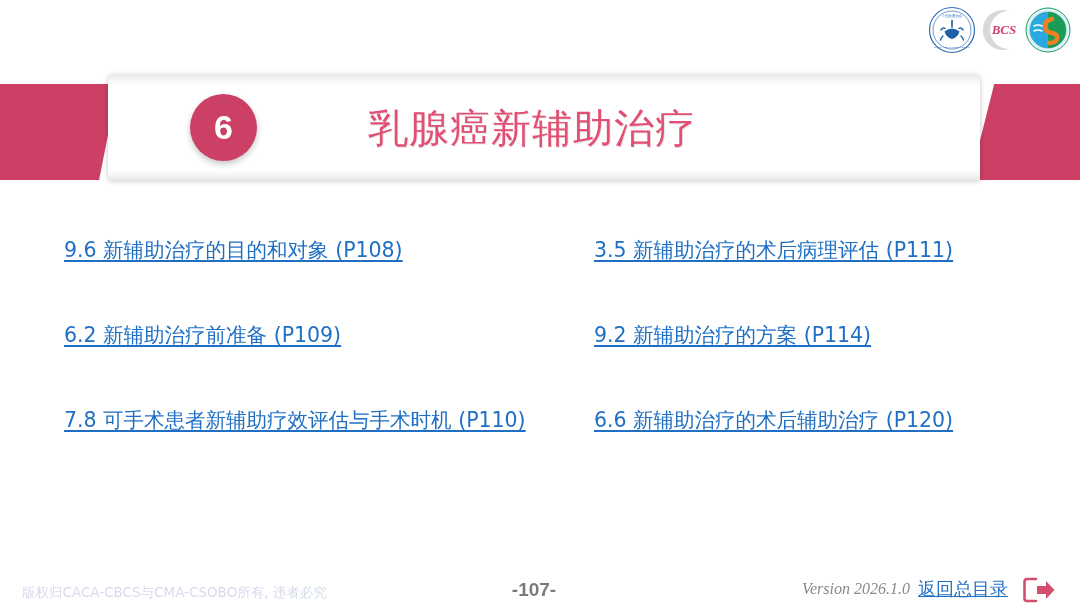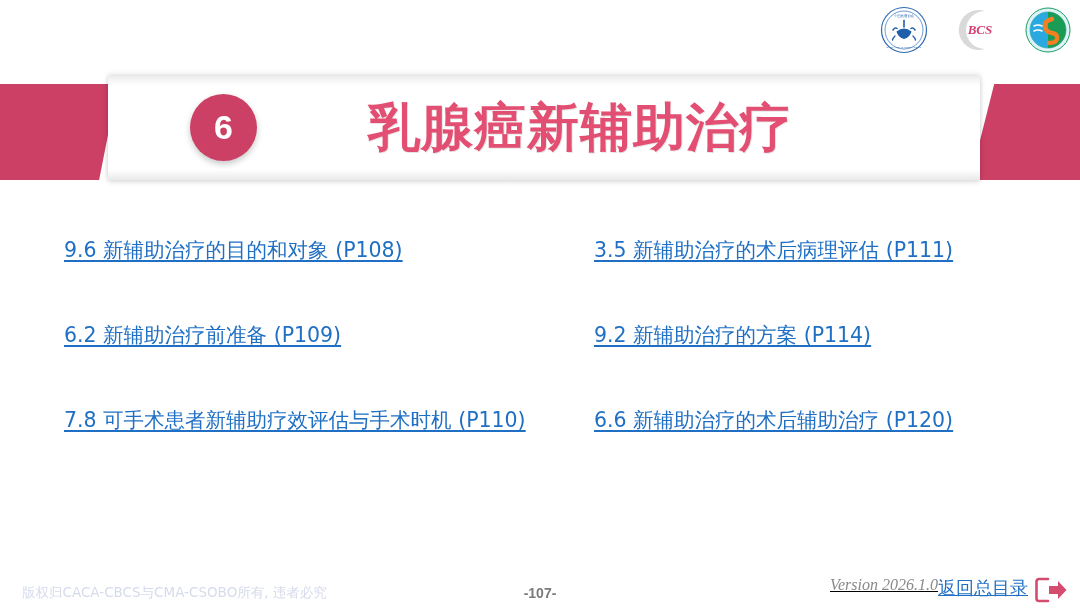--- a/index.html
+++ b/index.html
@@ -18,21 +18,21 @@
     background: #ffffff;
   }
 
   
   .logo-strip {
     position: absolute;
     top: 6px;
     right: 8px;
     display: flex;
     align-items: center;
-    gap: 24px;
+    gap: 0;
     z-index: 40;
   }
   .logo { width: 48px; height: 48px; position: relative; }
 
   
   .banner-wrap {
     position: absolute;
     left: 0; right: 0;
     top: 76px;
     height: 104px;
@@ -75,22 +75,22 @@
     align-items: center;
     justify-content: center;
     box-shadow: 0 3px 6px rgba(0,0,0,0.22);
   }
   .banner-title {
     position: absolute;
     left: 260px;
     top: 50%;
     transform: translateY(-50%);
     color: #e24f72;
-    font-size: 52px;
-    font-weight: bold;
+    font-size: 40px;
+    font-weight: normal;
     letter-spacing: 1px;
     font-family: "DejaVu Sans", "Liberation Sans", sans-serif;
     text-shadow: 1px 1px 0 rgba(0,0,0,0.10);
     white-space: nowrap;
   }
 
   
   .toc {
     position: absolute;
     left: 0; right: 0;
@@ -109,51 +109,50 @@
     text-underline-offset: 3px;
     white-space: nowrap;
     cursor: pointer;
     line-height: 30px;
     font-family: "DejaVu Sans", "Liberation Sans", sans-serif;
   }
 
   
   .footer {
     position: absolute;
-    left: 0; right: 0;
+    left: 0; right: 12px;
     bottom: 0;
     height: 44px;
     z-index: 20;
   }
   .footer-copy {
     position: absolute;
     left: 22px;
     bottom: 8px;
     color: #d6dbec;
     font-size: 13.5px;
     white-space: nowrap;
     font-family: "DejaVu Sans", "Liberation Sans", sans-serif;
   }
   .footer-page {
     position: absolute;
     left: 0; right: 0;
     bottom: 9px;
     text-align: center;
     color: #7b7b7b;
-    font-size: 14px;
+    font-size: 19px;
     font-weight: bold;
   }
   .footer-right {
     position: absolute;
     right: 12px;
     bottom: 6px;
     display: flex;
-    align-items: flex-start;
-    gap: 0px;
-    text-decoration: underline;
+    align-items: center;
+    gap: 8px;
   }
   .footer-version {
     color: #8a8a8a;
     font-size: 16px;
     font-style: italic;
     margin-bottom: 2px;
     font-family: "Liberation Serif", serif;
   }
   .footer-backlink {
     color: #1f6fc4;

